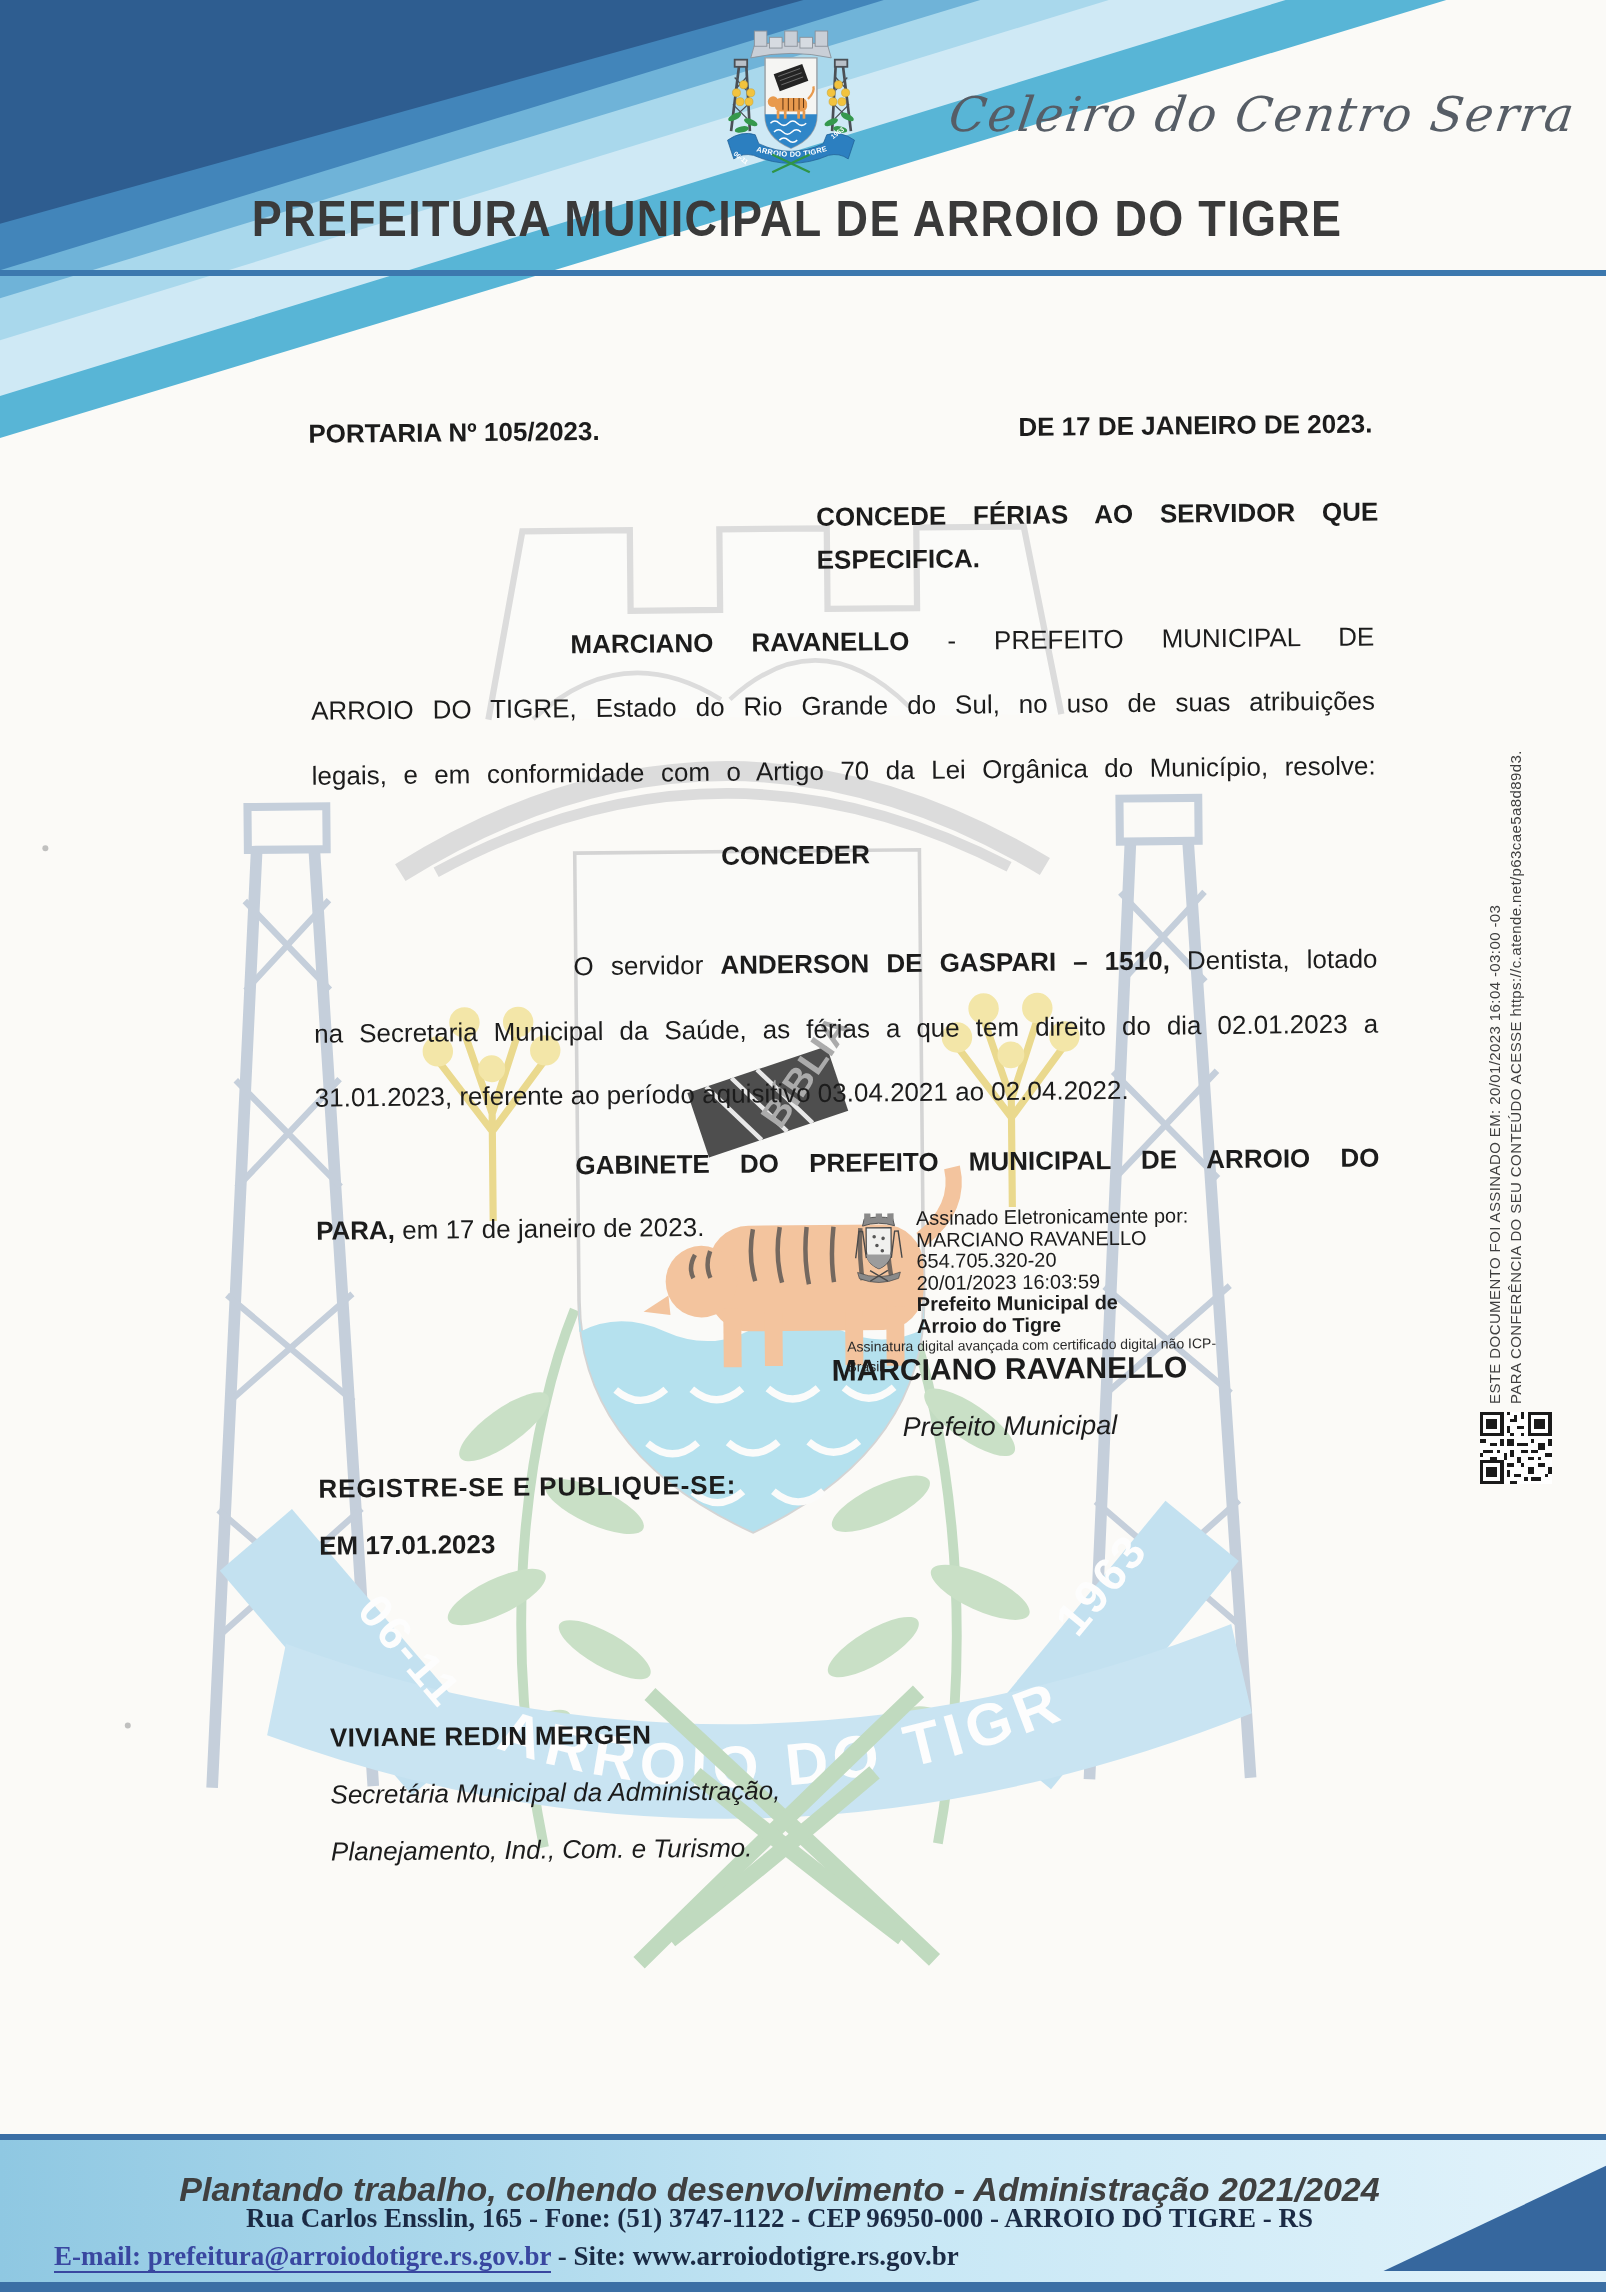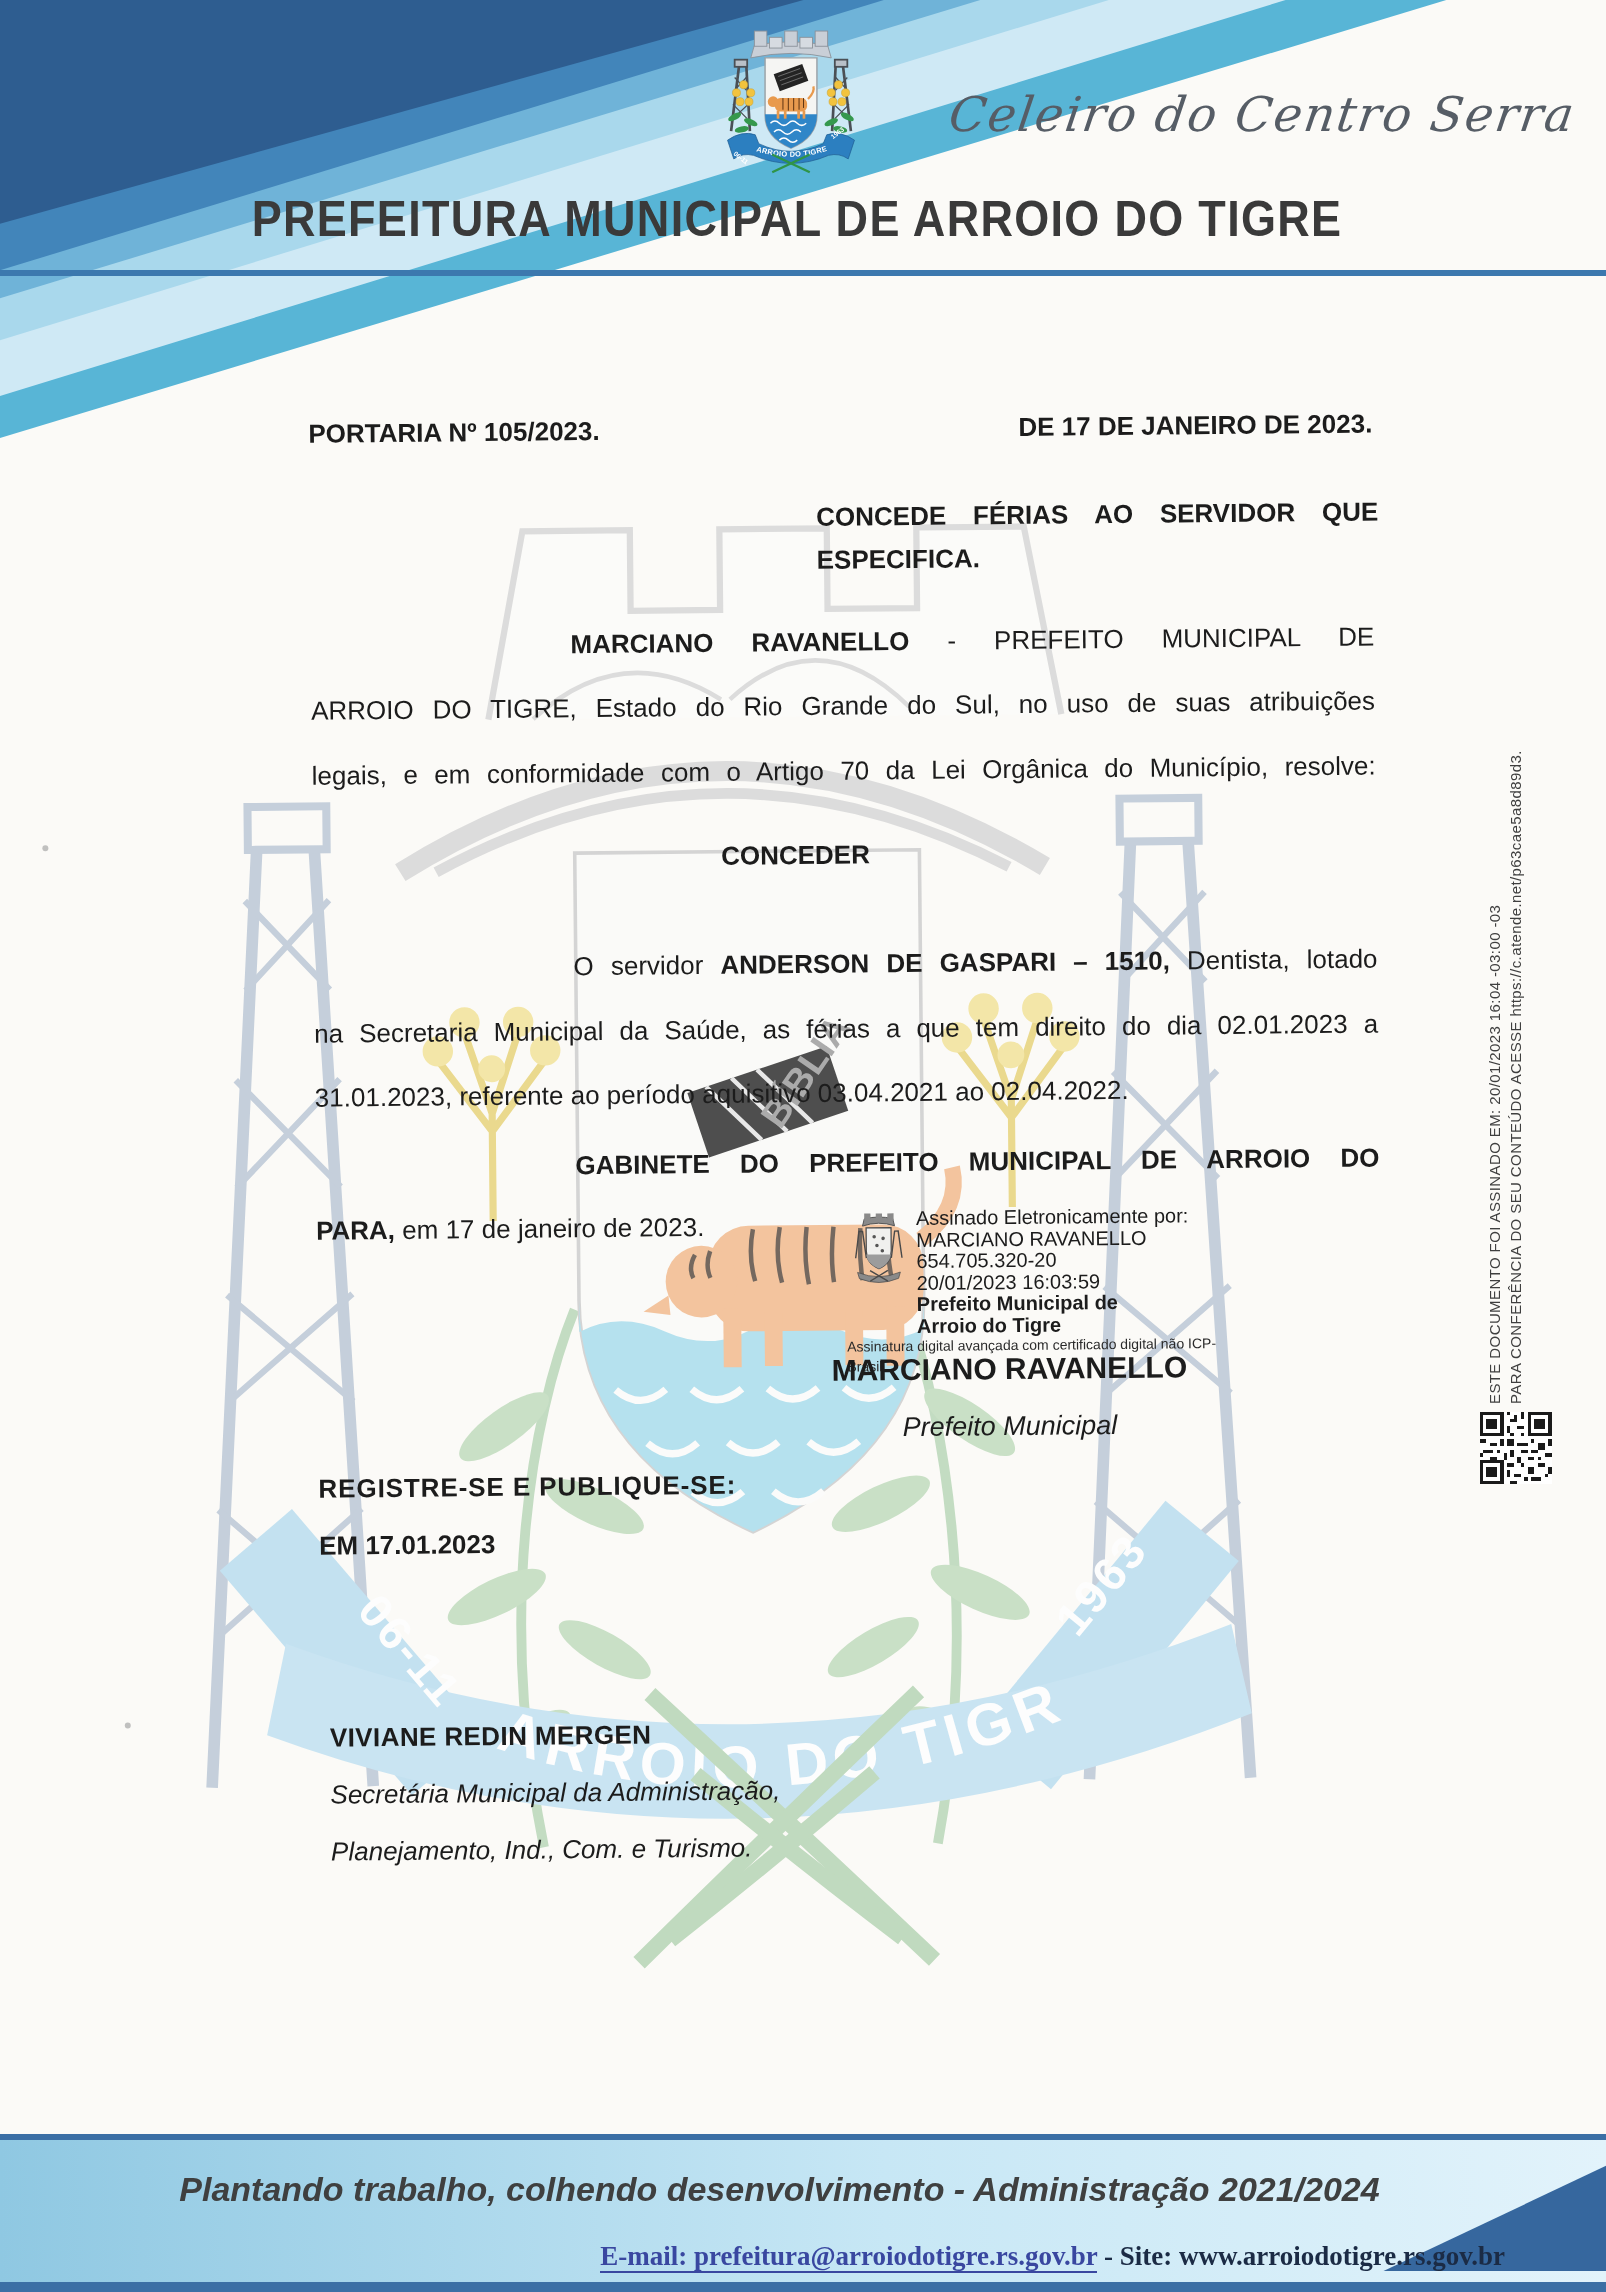--- a/index.html
+++ b/index.html
@@ -52,21 +52,21 @@
   .footer-rule{top:2134px;left:0;width:1607px;height:6.3px;background:#3b6fa5;}
   .footer-band{top:2140px;left:0;width:1607px;height:142px;
                background:linear-gradient(90deg,#8fc8e2 0%,#c7e7f5 55%,#e2f3fb 100%);}
   .footer-tri{right:0;bottom:10.7px;width:224px;height:106px;background:#36679e;
               clip-path:polygon(100% 0,100% 100%,0 100%);position:absolute;}
   .footer-bottom{top:2282px;left:0;width:1607px;height:10.7px;background:#3b6fa5;}
   .fslogan{top:2153px;left:54px;width:1451px;text-align:center;font-weight:bold;font-style:italic;
            font-size:34px;color:#3f4040;margin-top:17px;}
   .faddr{top:2203px;left:54px;width:1451px;text-align:center;
          font-family:"Liberation Serif",serif;font-weight:bold;font-size:27px;color:#1b2b45;}
-  .femail{top:2241px;left:54px;width:1451px;text-align:right;
+  .femail{top:2241px;left:54px;width:1451px;text-align:left;
           font-family:"Liberation Serif",serif;font-weight:bold;font-size:27px;color:#1b2b45;}
   .femail .lnk{color:#3947a0;border-bottom:2.7px double #3947a0;}
   .speck{width:6.3px;height:6.3px;border-radius:50%;background:#9a9a9a;opacity:.6;}
   svg text{font-family:"Liberation Sans",sans-serif;}
 </style>
 </head>
 <body>
 
 <div class="page">
 
@@ -386,17 +386,18 @@
         <rect x="19" y="18" width="1" height="1"></rect>
         <rect x="9" y="20" width="2" height="1"></rect>
     </g>
   </svg>
 
   <div class="abs footer-rule"></div>
   <div class="abs footer-band">
     <div class="footer-tri"></div>
   </div>
   <div class="abs fslogan">Plantando trabalho, colhendo desenvolvimento - Administração 2021/2024</div>
+  <div class="abs faddr">Rua Carlos Ensslin, 165 - Fone: (51) 3747-1122 - CEP 96950-000 - ARROIO DO TIGRE - RS</div>
   <div class="abs femail"><span class="lnk">E-mail: prefeitura@arroiodotigre.rs.gov.br</span><span> - Site: www.arroiodotigre.rs.gov.br</span></div>
   <div class="abs footer-bottom"></div>
 
 </div>
 
 
 </body></html>

